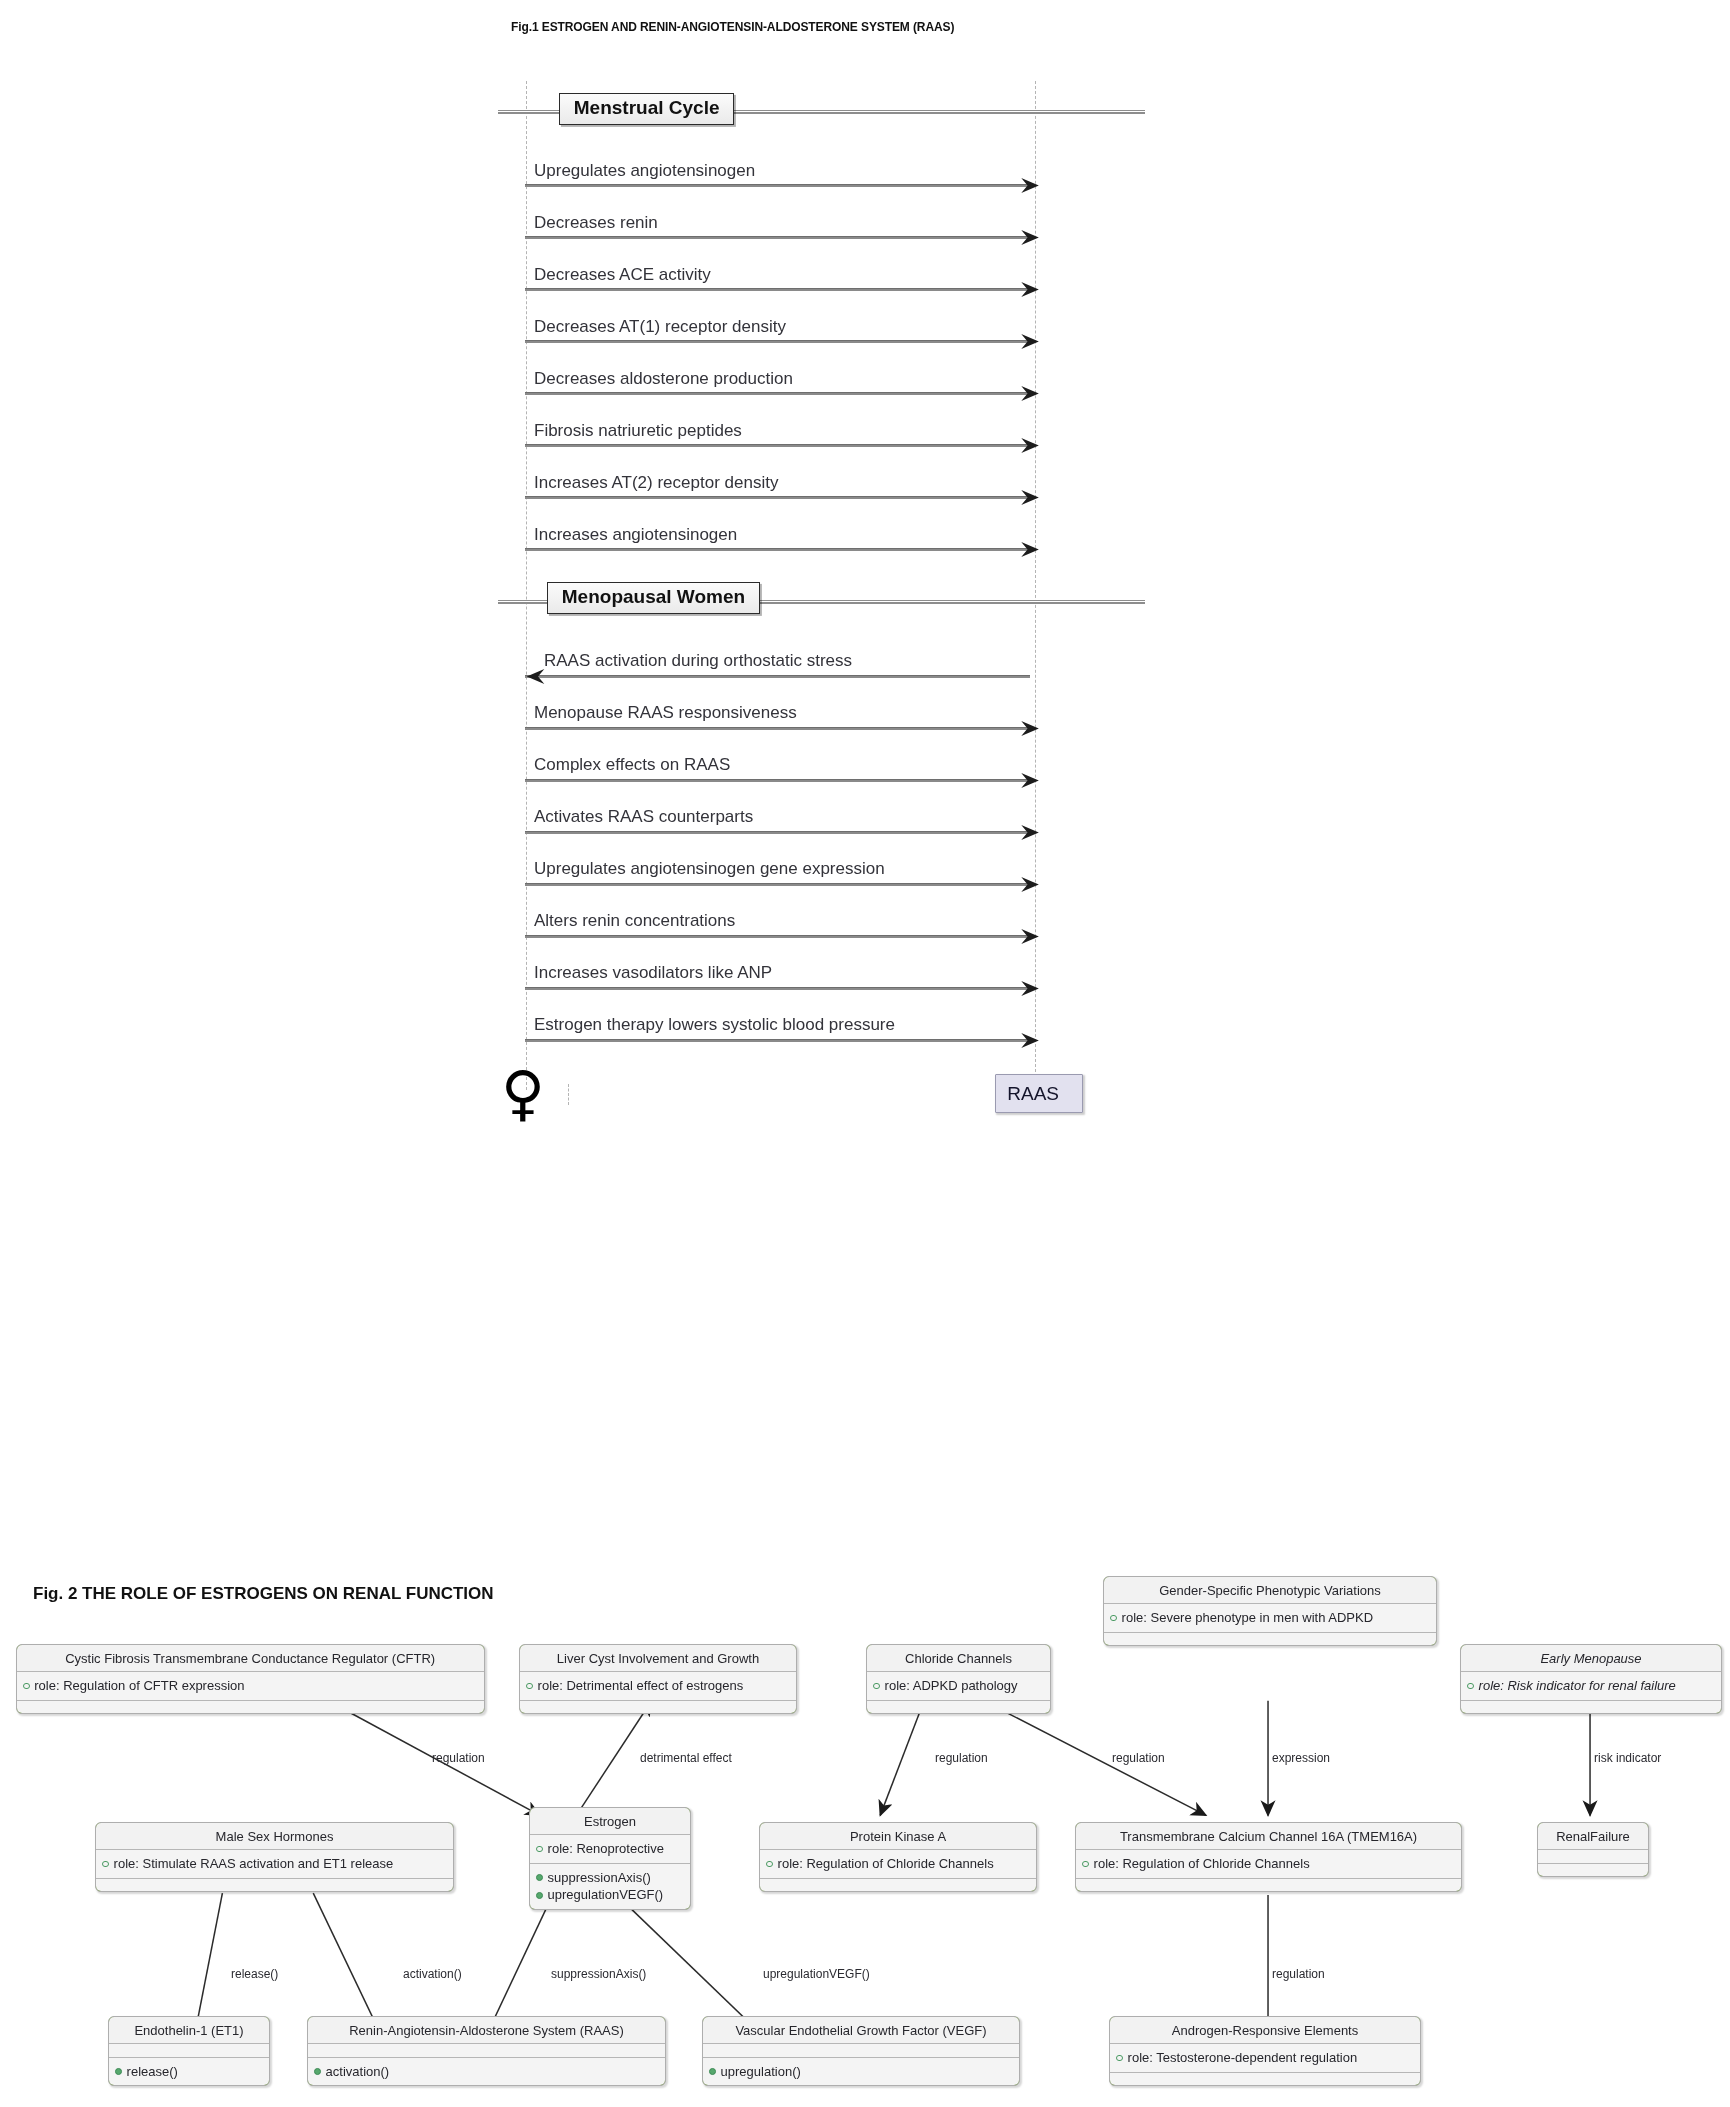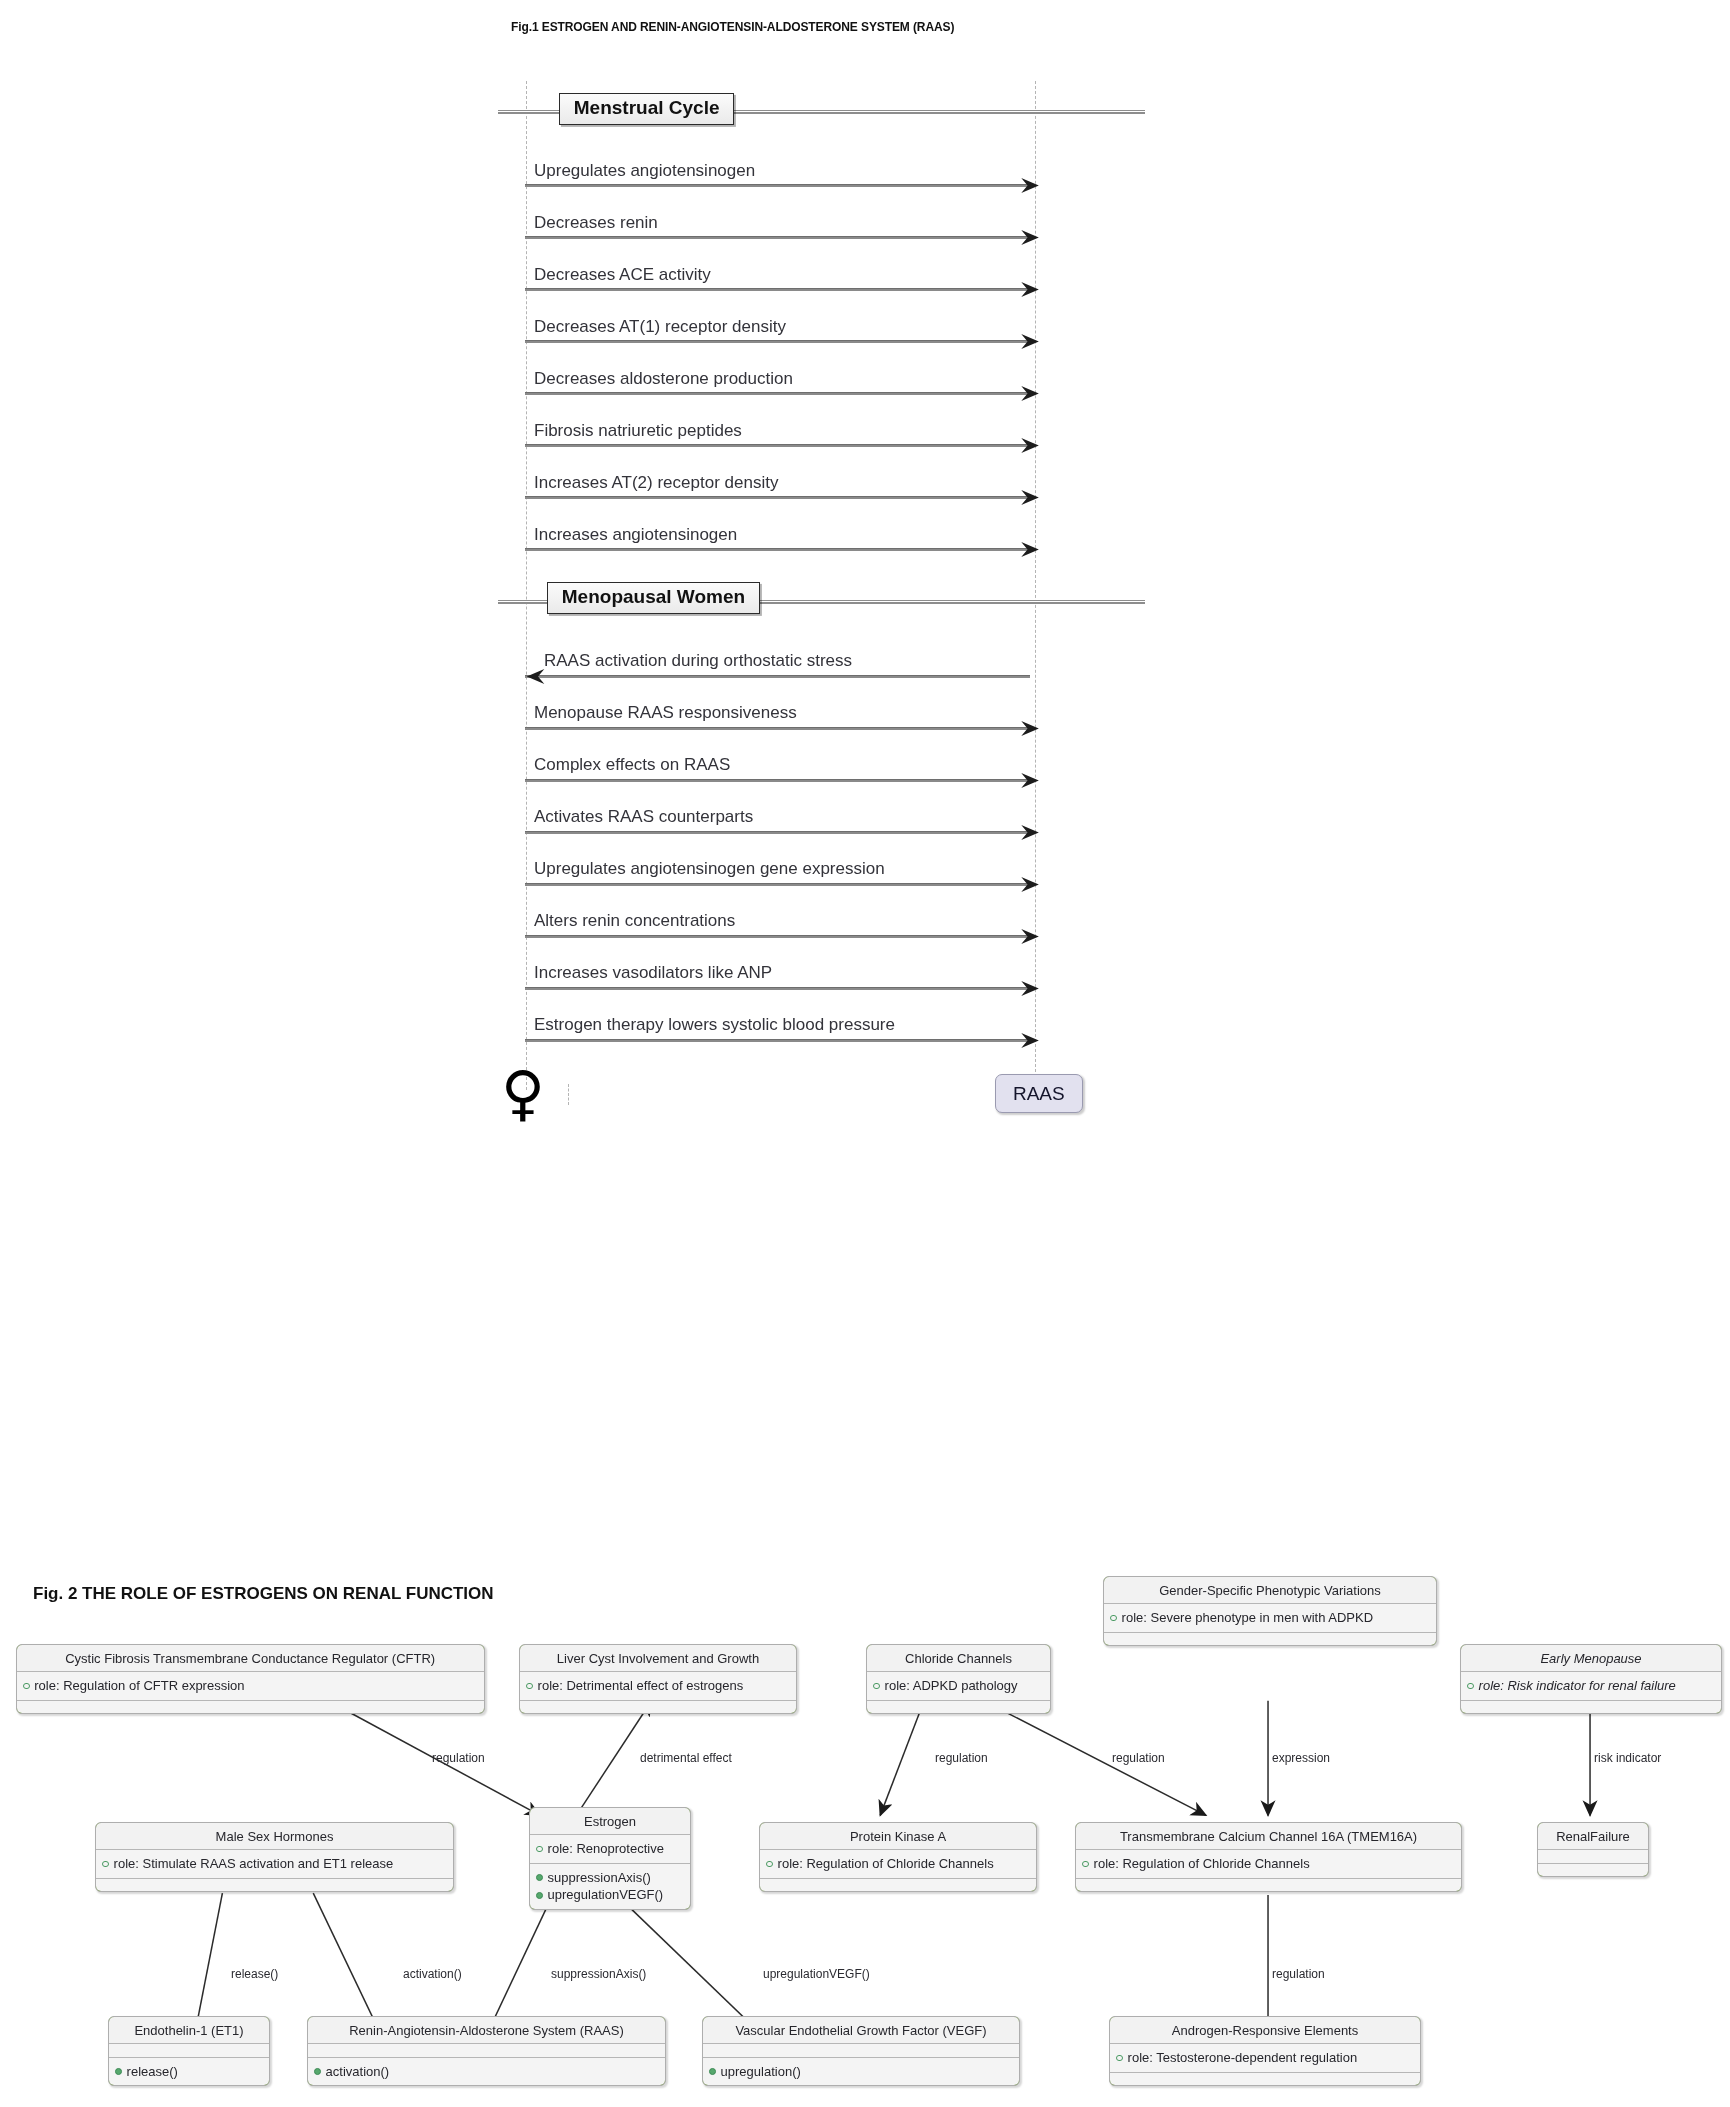--- a/index.html
+++ b/index.html
@@ -67,25 +67,24 @@
   .actor-female {
     font-size: 60px;
     line-height: 0.85;
     font-weight: 700;
     color: #000;
     font-family: "DejaVu Sans", sans-serif;
   }
   .raas-box {
     background: #e2e1ef;
     border: 1.3px solid #9a9ab0;
-    border-radius: 7px;
+    border-radius: 1px;
     box-shadow: 1.3px 1.3px 1.9px rgba(0,0,0,0.20);
     font-size: 19px;
     color: #14142b;
-    text-align: center;
     padding: 7.5px 11.3px;
     white-space: nowrap;
   }
 
   
   #fig2-title {
     left: 33px; top: 1584px;
     font-size: 17px;
     font-weight: 600;
     color: #111;

